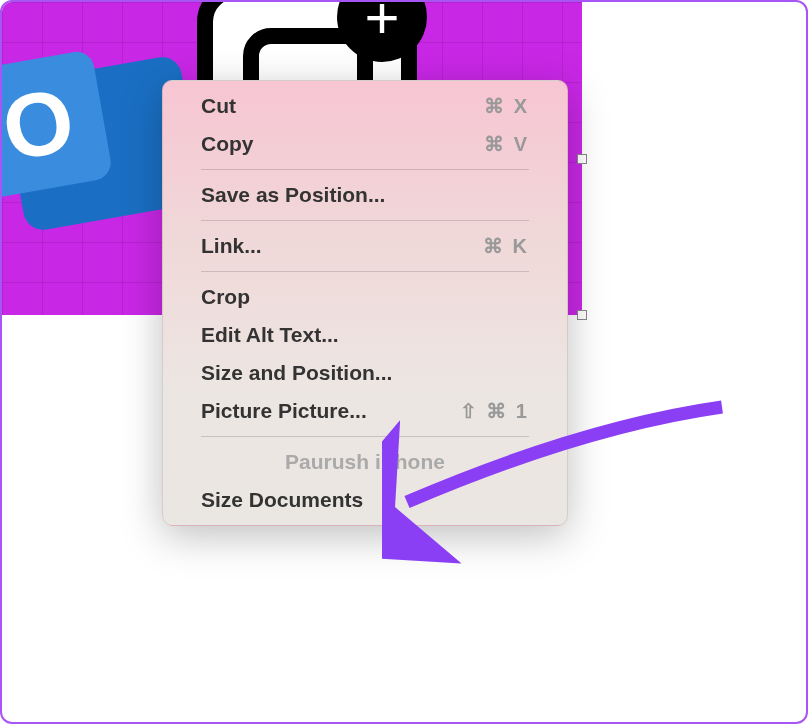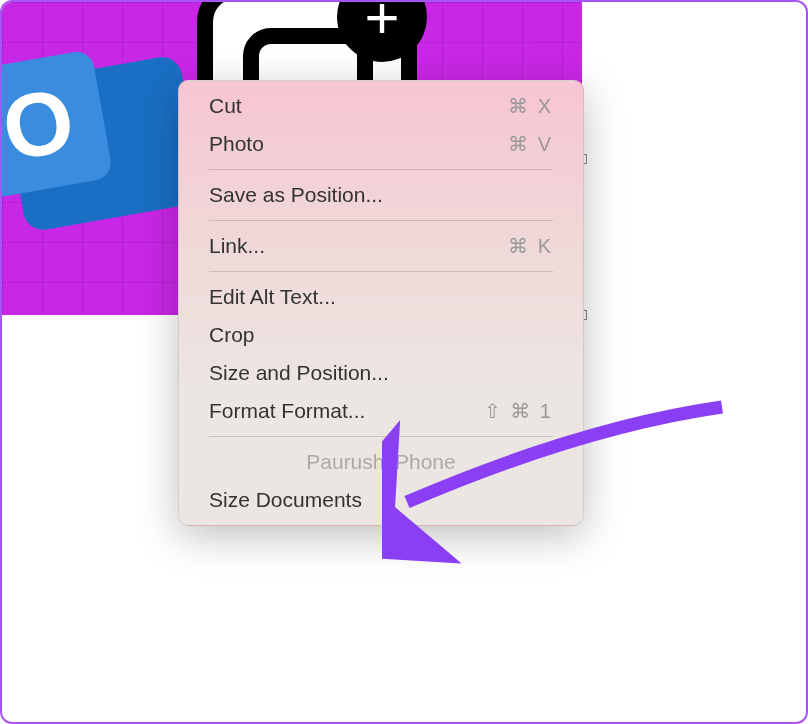--- a/index.html
+++ b/index.html
@@ -102,27 +102,28 @@
       height: 10px;
       background: white;
       border: 1px solid #888;
       position: absolute;
     }
     .handle-right-mid { top: 152px; left: 575px; }
     .handle-right-bot { top: 308px; left: 575px; }
     .context-menu {
       position: absolute;
       top: 78px;
-      left: 176px;
+      left: 160px;
       width: 406px;
       background: linear-gradient(180deg, #f7c5d3 0%, #f0d8d8 35%, #ece6e2 70%, #eae6e1 100%);
       border-radius: 10px;
       box-shadow: 0 10px 40px rgba(0,0,0,0.25);
-      padding: 6px 8px;
+      padding: 6px 16px;
       border: 1px solid rgba(0,0,0,0.1);
+      font-weight: bold;
     }
     .menu-item {
       display: flex;
       justify-content: space-between;
       align-items: center;
       padding: 6px 22px;
       font-size: 21px;
       color: #333;
       cursor: default;
       min-height: 38px;
@@ -166,48 +167,48 @@
 
 <div class="selection-handle handle-right-mid"></div>
 <div class="selection-handle handle-right-bot"></div>
 
 <div class="context-menu">
   <div class="menu-item">
     <span>Cut</span>
     <span class="shortcut">⌘ X</span>
   </div>
   <div class="menu-item">
-    <span>Photo</span>
+    <span>Copy</span>
     <span class="shortcut">⌘ V</span>
   </div>
   <div class="menu-separator"></div>
   <div class="menu-item">
     <span>Save as Position...</span>
     <span class="shortcut"></span>
   </div>
   <div class="menu-separator"></div>
   <div class="menu-item">
     <span>Link...</span>
     <span class="shortcut">⌘ K</span>
   </div>
   <div class="menu-separator"></div>
   <div class="menu-item">
+    <span>Crop</span>
+    <span class="shortcut"></span>
+  </div>
+  <div class="menu-item">
     <span>Edit Alt Text...</span>
     <span class="shortcut"></span>
   </div>
   <div class="menu-item">
-    <span>Crop</span>
-    <span class="shortcut"></span>
-  </div>
-  <div class="menu-item">
     <span>Size and Position...</span>
     <span class="shortcut"></span>
   </div>
   <div class="menu-item">
-    <span>Format Format...</span>
+    <span>Picture Picture...</span>
     <span class="shortcut">⇧ ⌘ 1</span>
   </div>
   <div class="menu-separator"></div>
   <div class="menu-item disabled">
     <span>Paurush iPhone</span>
   </div>
   <div class="menu-item">
     <span>Size Documents</span>
   </div>
 </div>

